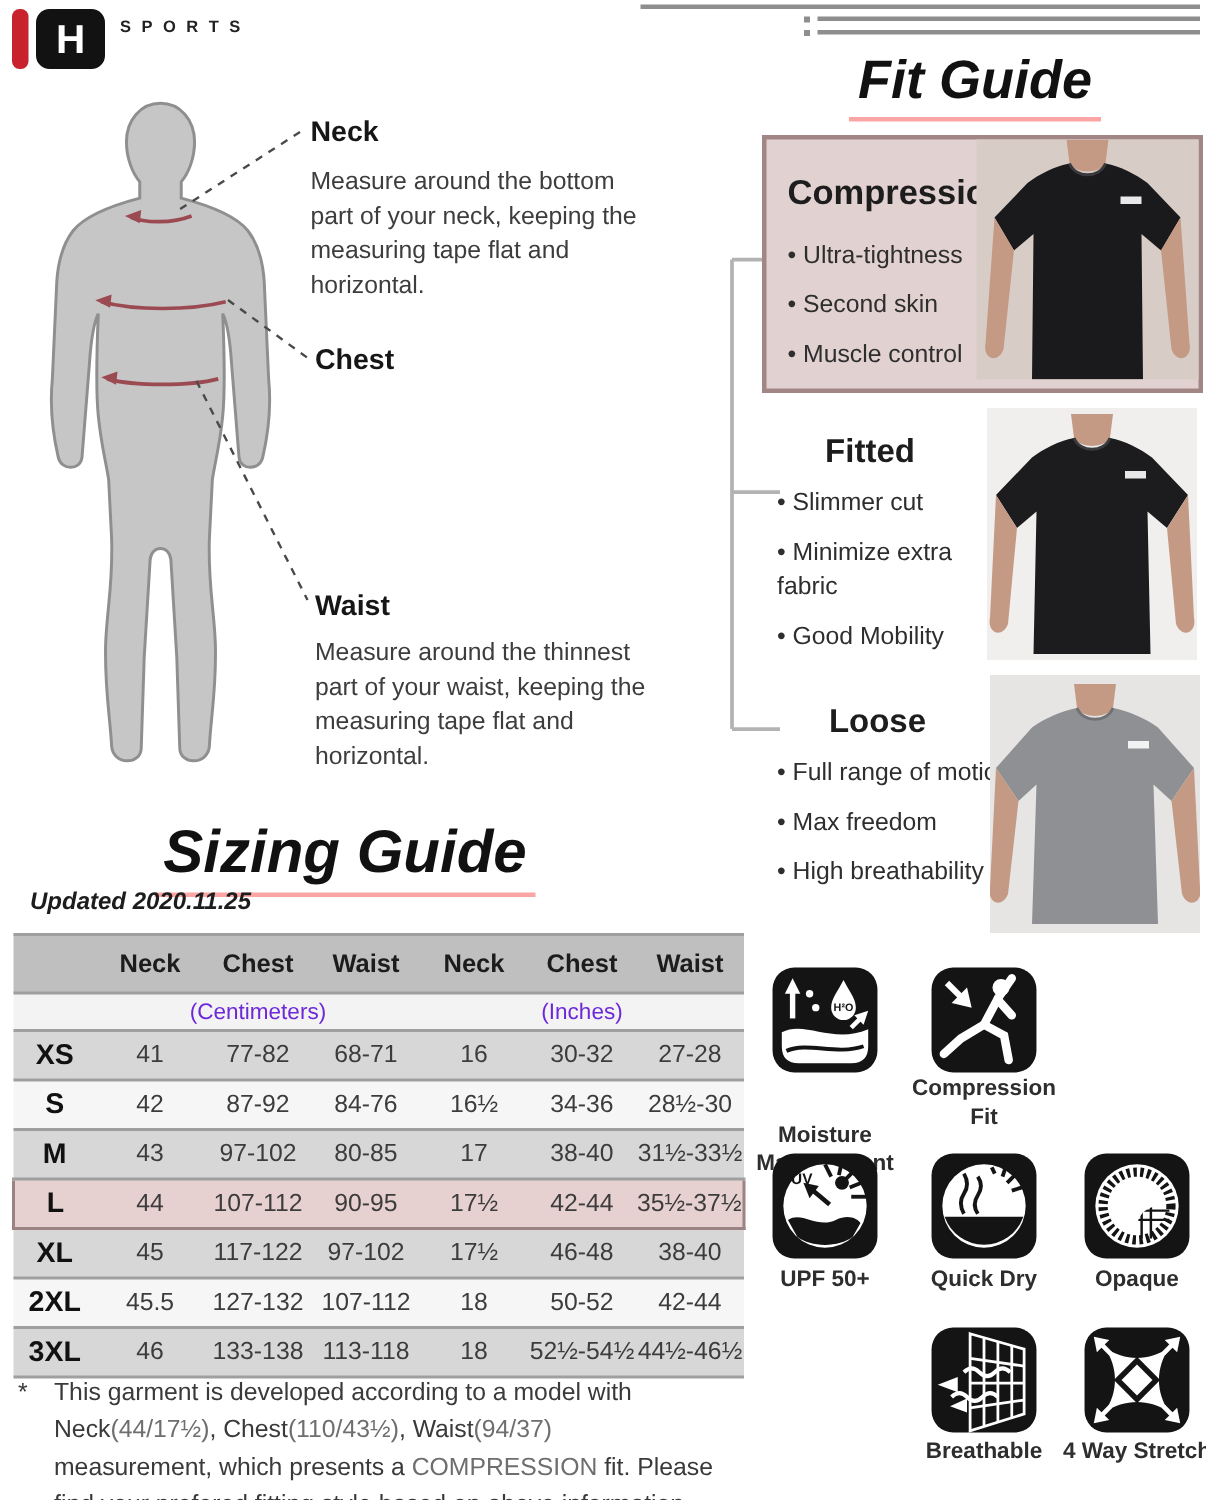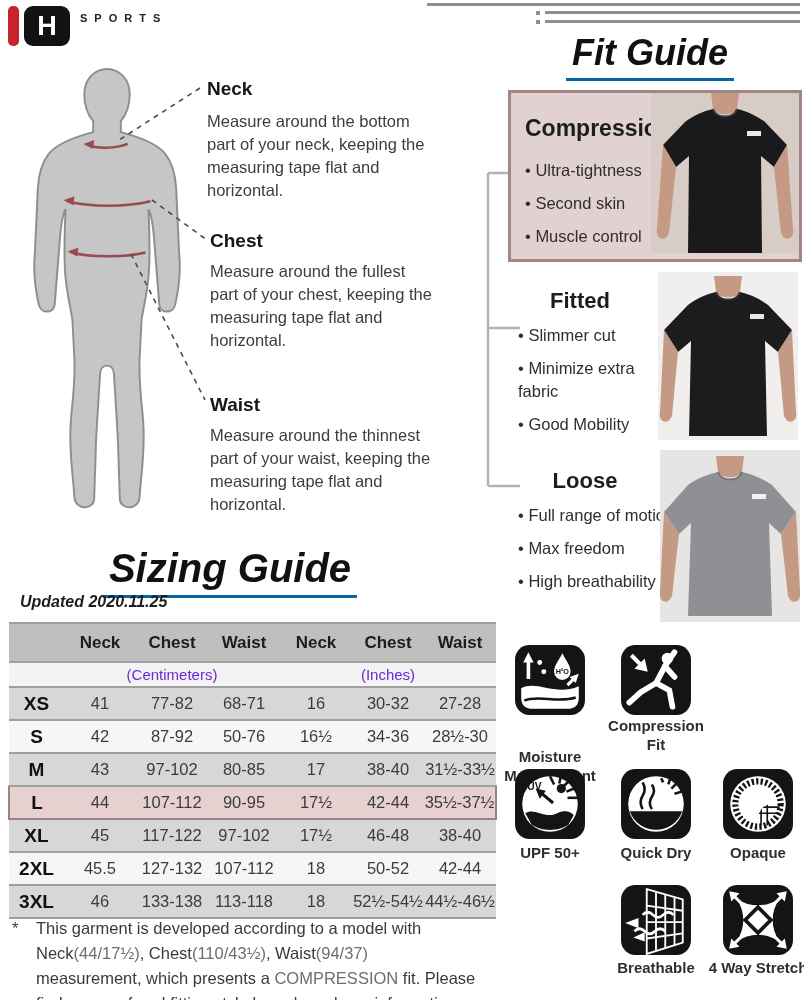--- a/index.html
+++ b/index.html
@@ -14,21 +14,21 @@
   .logo-brand{font-size:31px;font-weight:900;letter-spacing:5px;color:#121212;line-height:30px;}
   .logo-sub{font-size:11px;font-weight:bold;letter-spacing:7px;color:#222;margin-top:6px;}
   
   .topline{position:absolute;background:#8e8e8e;height:3px;}
   .topdot{position:absolute;width:4px;height:4px;background:#8e8e8e;}
   
   .m-label{position:absolute;font-size:19px;font-weight:bold;color:#161616;}
   .m-text{position:absolute;width:222px;font-size:16.5px;line-height:23px;color:#3d3d3d;}
   
   .big-head{position:absolute;text-align:center;font-style:italic;font-weight:bold;color:#111;}
-  .big-head .u{display:inline-block;border-bottom:3px solid #0369a1;padding:0 6px 4px 6px;}
+  .big-head .u{display:inline-block;border-bottom:3px solid #fca5a5;padding:0 6px 4px 6px;}
   
   .fit-card{position:absolute;left:508px;top:90px;width:288px;height:166px;background:#e2d1d1;
             border:3px solid #a28686;}
   .fit-card h3{position:absolute;left:14px;top:22px;margin:0;font-size:23px;color:#1d1d1d;}
   .bullets{position:absolute;list-style:none;margin:0;padding:0;font-size:16.5px;color:#2e2e2e;}
   .bullets li{margin-bottom:10px;line-height:23px;}
   .bullets li::before{content:"• ";color:#2e2e2e;}
   .fit-head{position:absolute;text-align:center;font-size:22px;font-weight:bold;color:#1d1d1d;}
   .photo{position:absolute;overflow:hidden;}
   
@@ -103,21 +103,20 @@
     <g stroke="#4a4a4a" stroke-width="1.6" stroke-dasharray="5,5" fill="none">
       <line x1="200" y1="28" x2="116" y2="82"></line>
       <line x1="152" y1="140" x2="207" y2="180"></line>
       <line x1="131" y1="194" x2="205" y2="340"></line>
     </g>
   </svg>
 
   <div class="m-label" style="left:207px;top:78px;">Neck</div>
   <div class="m-text" style="left:207px;top:110px;">Measure around the bottom part of  your neck, keeping the measuring tape flat and horizontal.</div>
   <div class="m-label" style="left:210px;top:230px;">Chest</div>
-  <div class="m-text" style="left:210px;top:260px;">Measure around the fullest part of  your chest, keeping the measuring tape flat and horizontal.</div>
   <div class="m-label" style="left:210px;top:394px;">Waist</div>
   <div class="m-text" style="left:210px;top:424px;">Measure around the thinnest part of  your waist, keeping the measuring tape flat and horizontal.</div>
 
   <div class="big-head" style="left:505px;top:32px;width:290px;font-size:36px;">
     <span class="u">Fit Guide</span>
   </div>
 
   <svg style="position:absolute;left:478px;top:168px;" width="46" height="326">
     <g stroke="#b3b3b3" stroke-width="2.5" fill="none">
       <line x1="10" y1="5" x2="10" y2="318"></line>
@@ -221,21 +220,21 @@
         <td>77-82</td>
         <td>68-71</td>
         <td>16</td>
         <td>30-32</td>
         <td>27-28</td>
       </tr>
       <tr class="r-light">
         <td class="size">S</td>
         <td>42</td>
         <td>87-92</td>
-        <td>50-76</td>
+        <td>84-76</td>
         <td>16½</td>
         <td>34-36</td>
         <td>28½-30</td>
       </tr>
       <tr class="r-gray">
         <td class="size">M</td>
         <td>43</td>
         <td>97-102</td>
         <td>80-85</td>
         <td>17</td>

